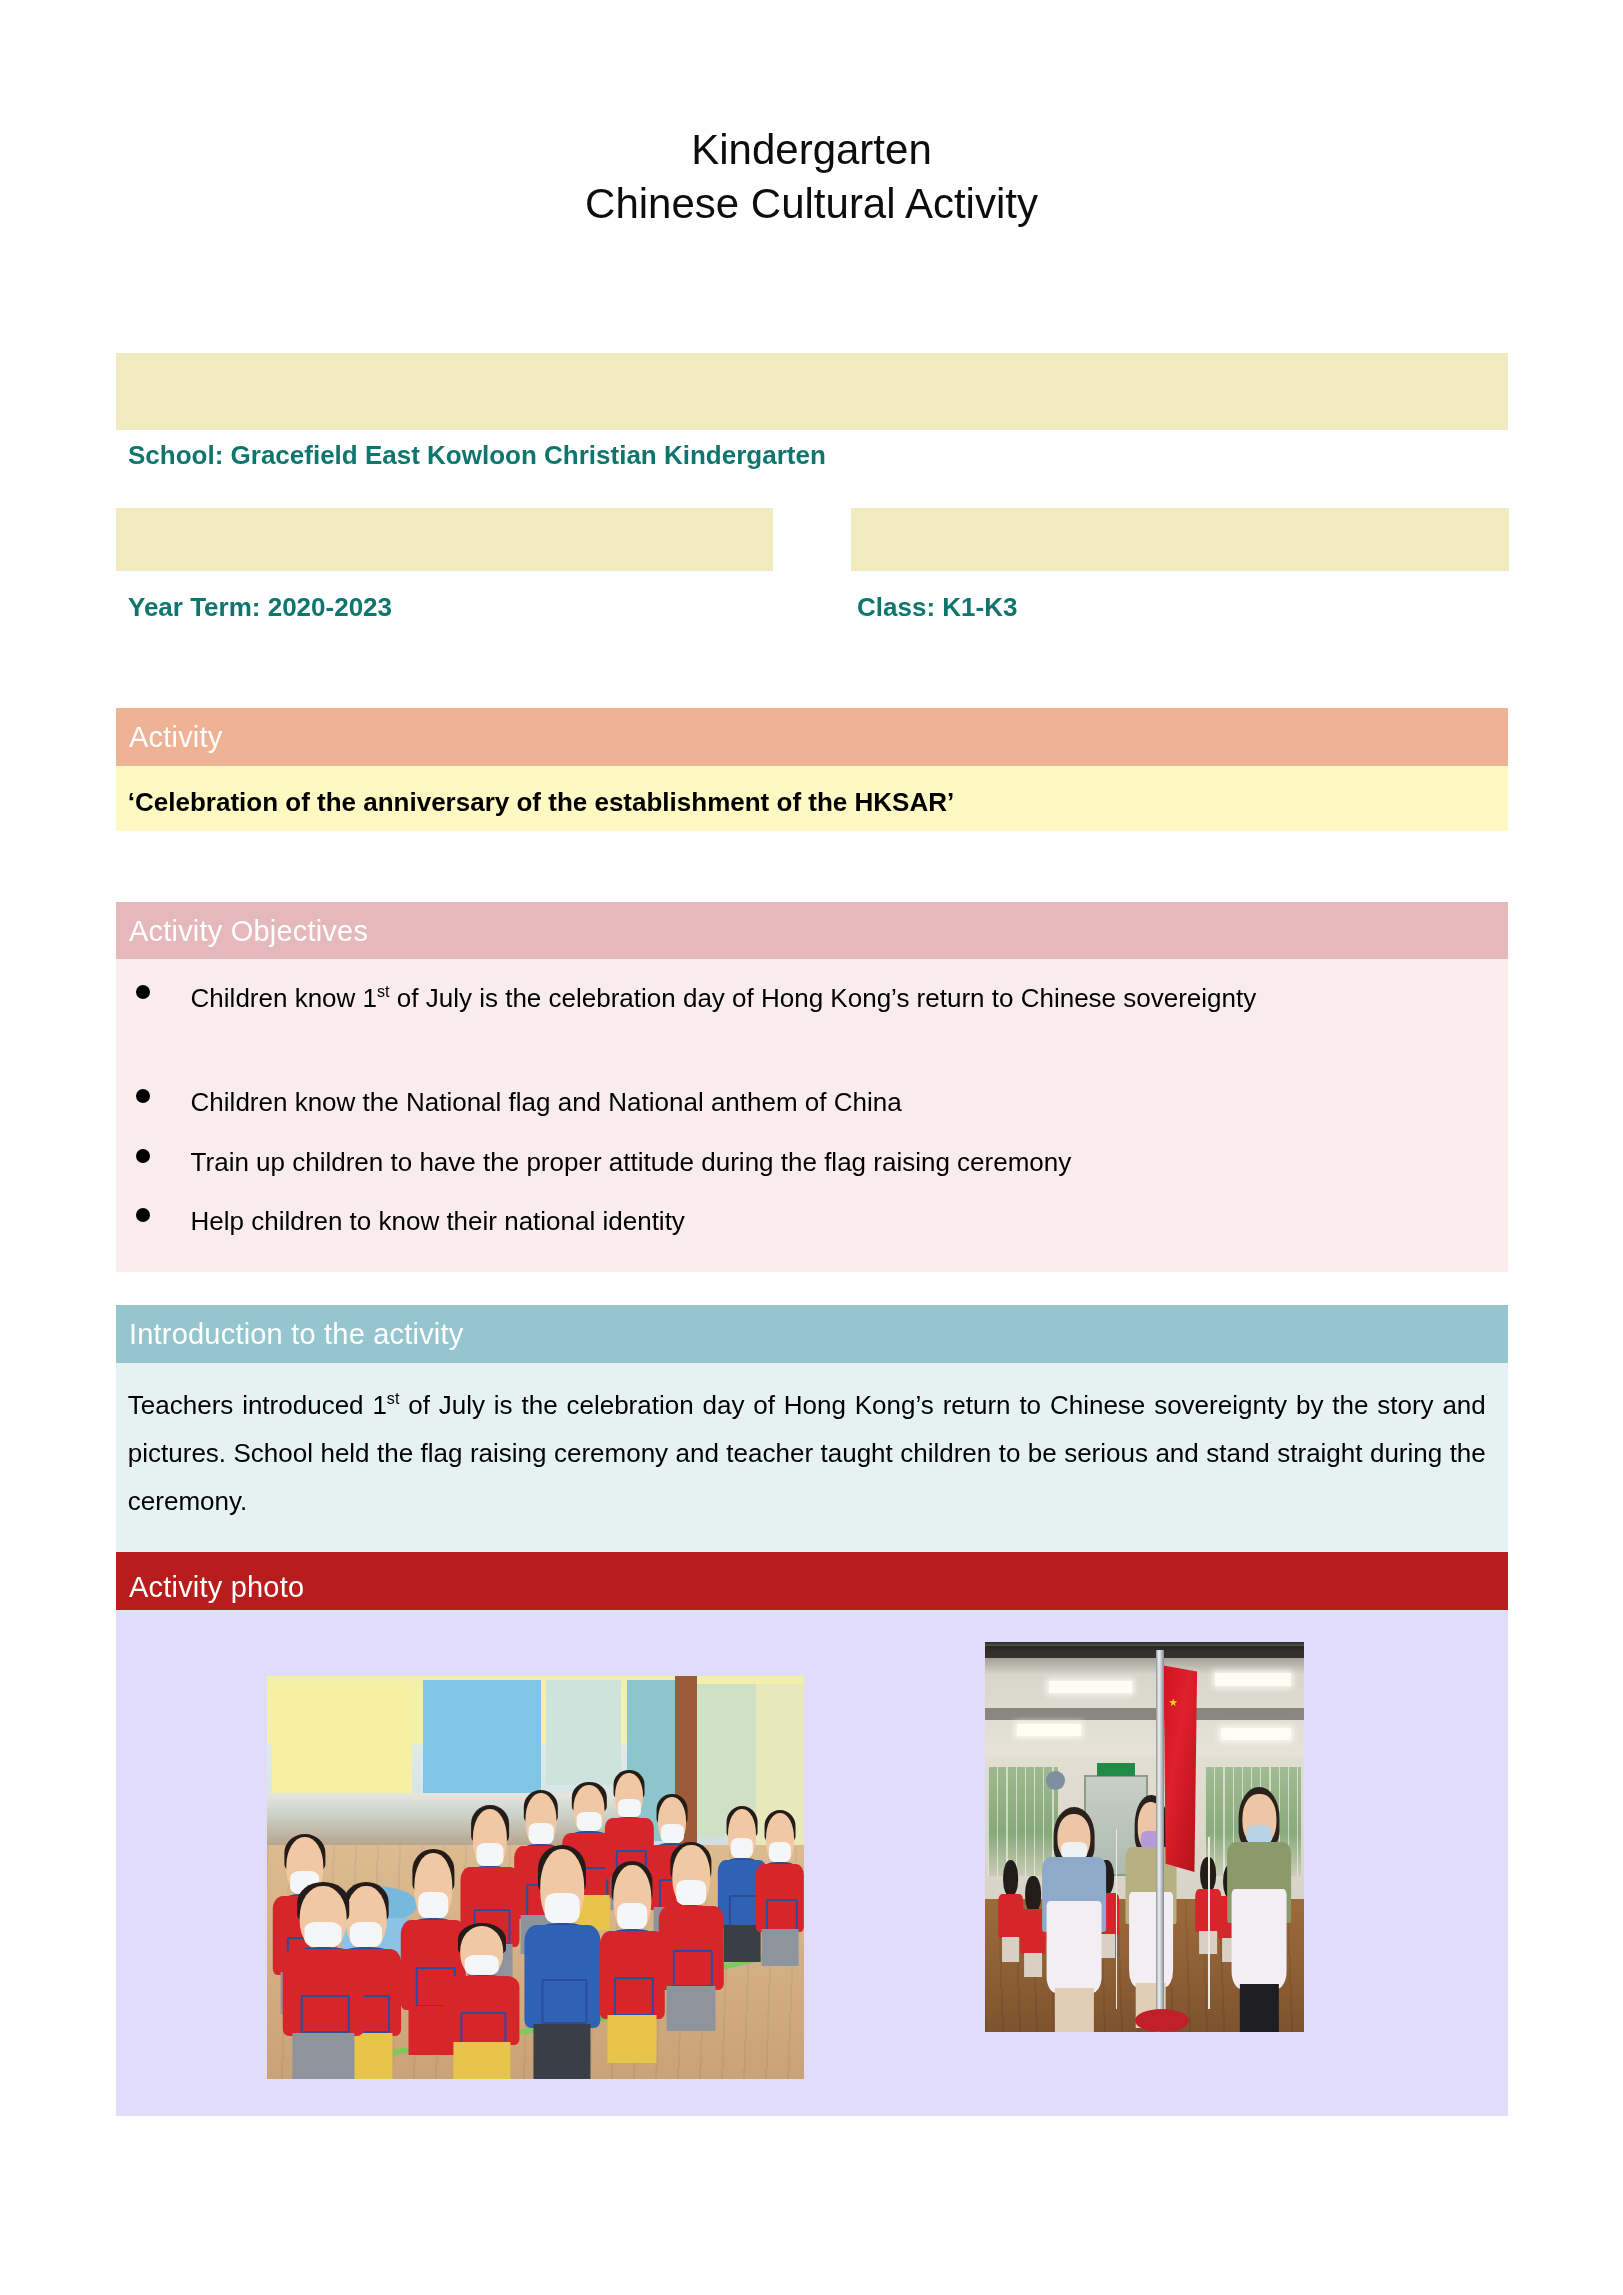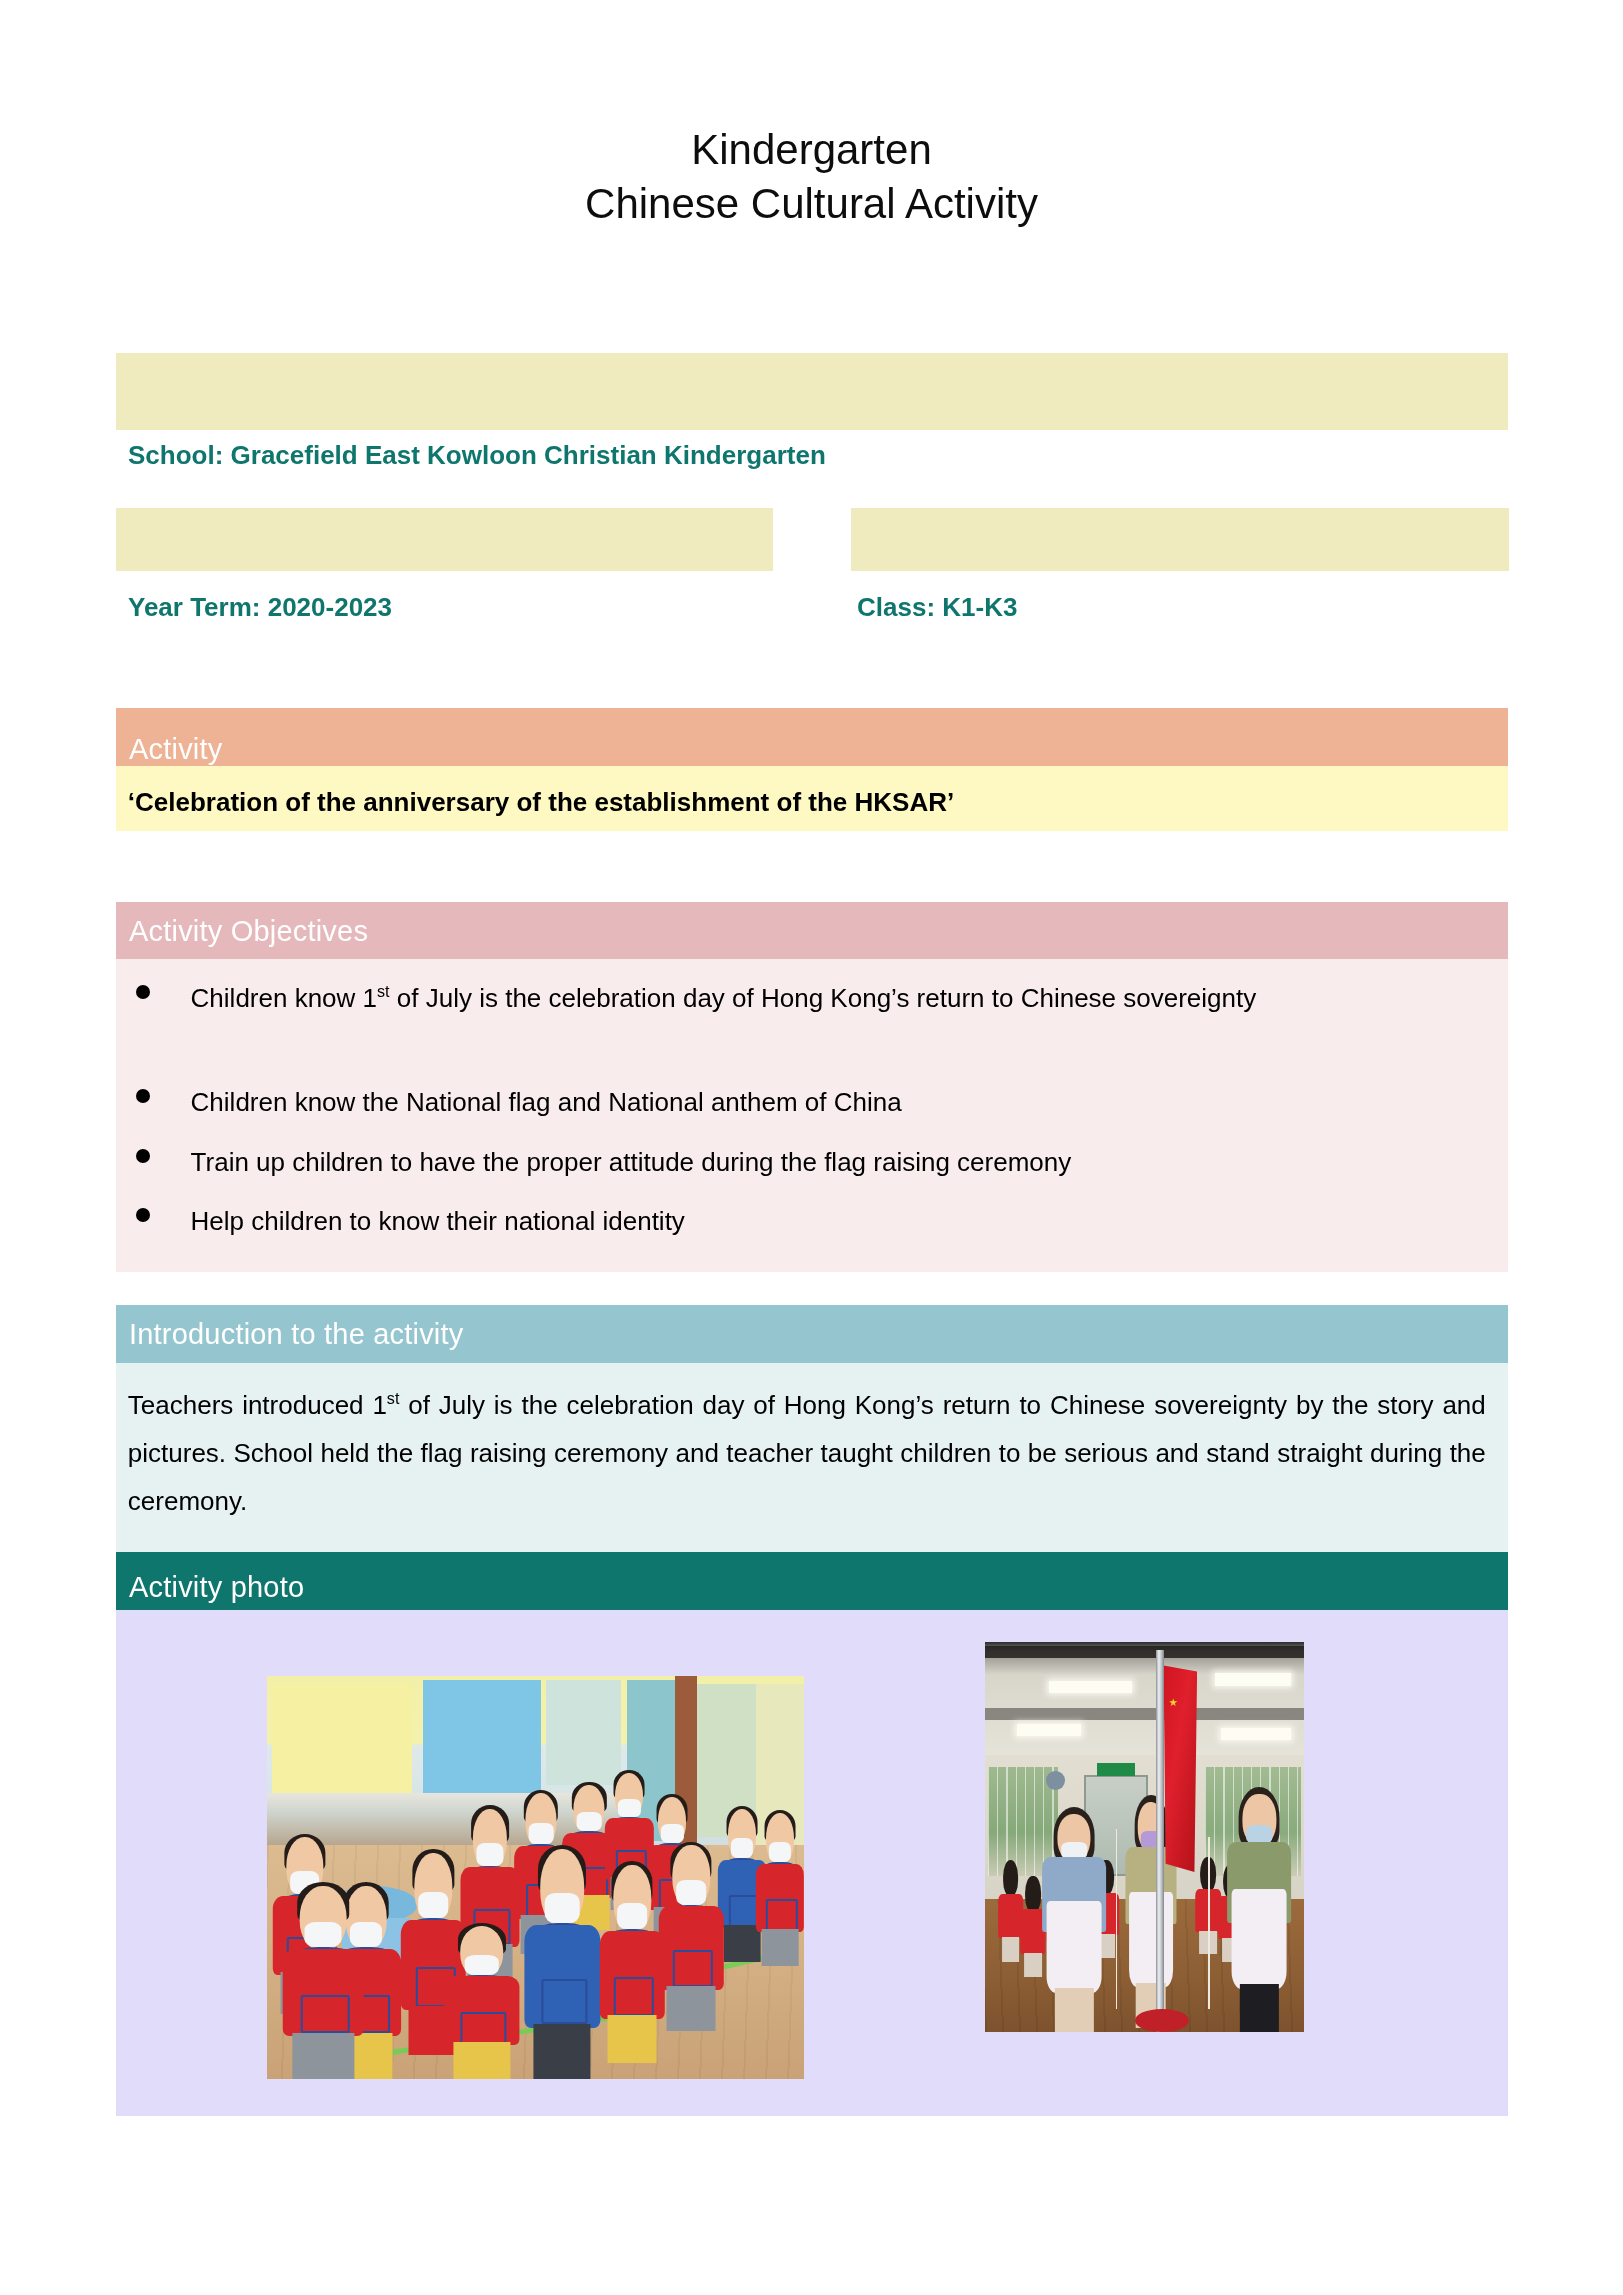--- a/index.html
+++ b/index.html
@@ -65,21 +65,21 @@
     padding-left: 13px;
     letter-spacing: 0.2px;
   }
   .sec-body {
     position: absolute;
     left: 116px;
     width: 1392px;
   }
 
   
-  .hdr-activity { top: 708px; height: 58px; background: #eeb295; align-items: flex-end; }
+  .hdr-activity { top: 708px; height: 58px; background: #eeb295; }
   .body-activity { top: 766px; height: 65px; background: #fef9c3; }
   .body-activity .txt {
     position: absolute; left: 11.8px; top: 21px;
     font-size: 26px; font-weight: bold; white-space: nowrap;
   }
 
   
   .hdr-objectives { top: 902px; height: 58px; background: #e5b8bc; }
   .body-objectives { top: 959px; height: 313px; background: #f9ecec; }
 
@@ -112,21 +112,21 @@
     position: absolute;
     left: 11.8px; top: 18.3px;
     width: 1358px;
     font-size: 26px;
     line-height: 1.85;
     text-align: justify;
     text-align-last: left;
   }
 
   
-  .hdr-photo { top: 1552px; height: 70px; background: #0f766e; text-align: right; }
+  .hdr-photo { top: 1552px; height: 70px; background: #b91c1c; text-align: right; }
   .body-photo { top: 1610px; height: 506px; background: #e0dcf9; }
 
   
   .photo {
     position: absolute;
     overflow: hidden;
     background: #cdbba4;
   }
   .photo-1 { left: 267px; top: 1676px; width: 537px; height: 403px; }
   .photo-2 { left: 985px; top: 1642px; width: 319px; height: 390px; }

